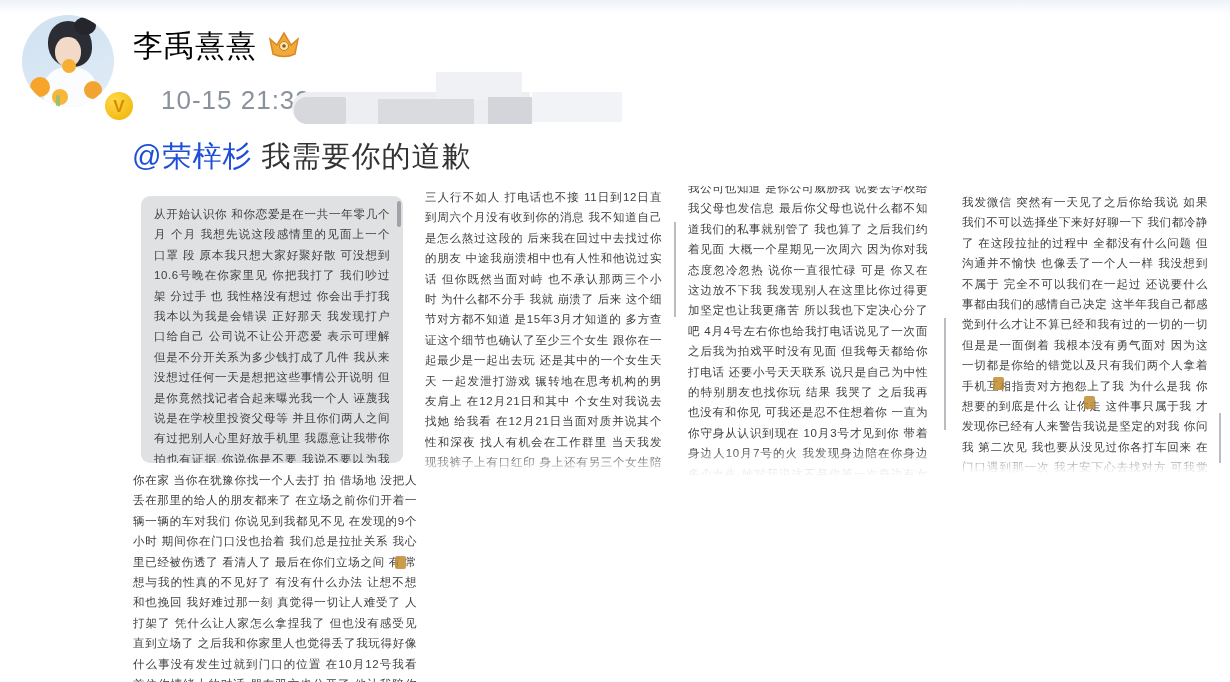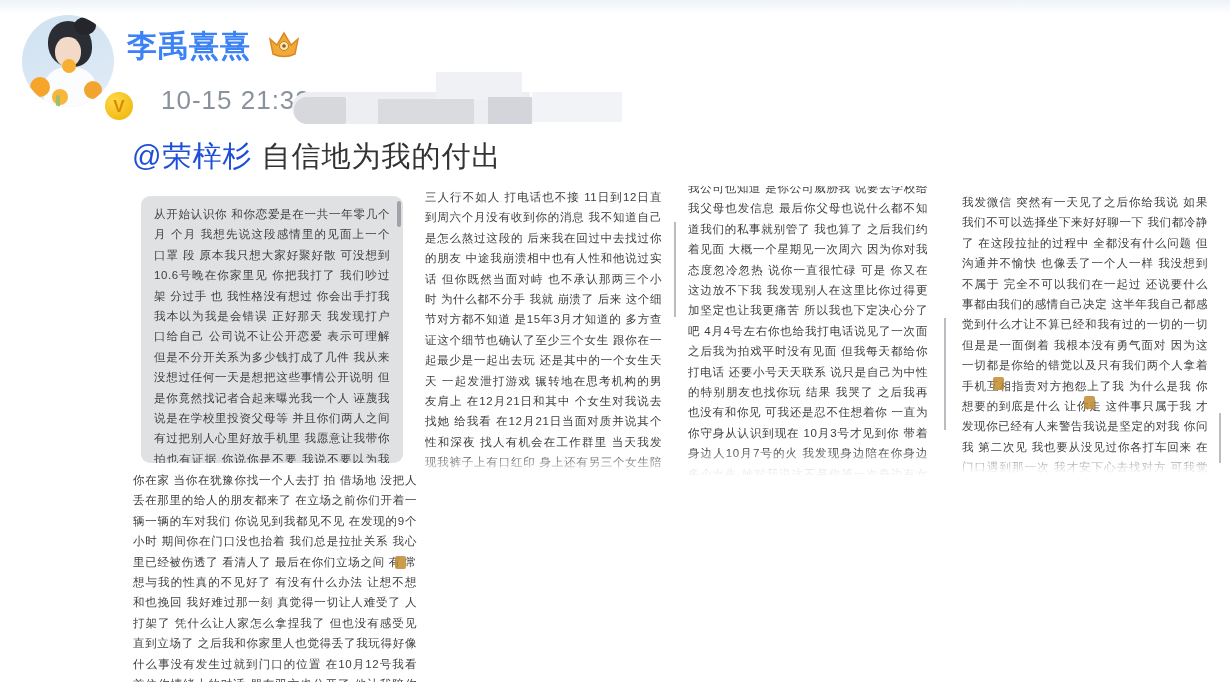--- a/index.html
+++ b/index.html
@@ -34,22 +34,22 @@
   .avatar .fl4   { position:absolute; left:40px; top:44px; width:14px; height:14px; background:#f6ae33; border-radius:50%; }
   .avatar .stem  { position:absolute; left:34px; top:80px; width:4px;  height:14px; background:#9dc06a; border-radius:2px; }
   .v-badge {
     position:absolute; left:82px; top:76px; width:34px; height:34px;
     background:radial-gradient(circle at 35% 30%, #ffd84a 0%, #f3bd17 70%);
     border:3px solid #ffffff; border-radius:50%;
     display:flex; align-items:center; justify-content:center;
     color:#d98b00; font-weight:bold; font-size:17px; line-height:1;
   }
   .username {
-    position:absolute; left:127px; top:26px;
-    font-size:30px; font-weight:bold; color:#3b82f6; letter-spacing:1px;
+    position:absolute; left:133px; top:26px;
+    font-size:30px; font-weight:normal; color:#000000; letter-spacing:1px;
     white-space:nowrap;
   }
   .crown-icon { position:absolute; left:268px; top:30px; width:32px; height:30px; filter:blur(0.3px); }
   .timestamp {
     position:absolute; left:133px; top:85px;
     font-size:26px; color:#8b929e; letter-spacing:1px; white-space:nowrap;margin-left:28px;
   }
   .mosaic { position:absolute; left:292px; top:72px; width:330px; height:54px; filter:blur(0.4px); }
   .mosaic div { position:absolute; }
   .mz-base  { left:0;   top:20px; width:238px; height:32px; background:#eceef1; border-radius:16px 2px 2px 16px; }
@@ -138,21 +138,21 @@
 <div class="mosaic">
   <div class="mz-base"></div>
   <div class="mz-top"></div>
   <div class="mz-d1"></div>
   <div class="mz-mid"></div>
   <div class="mz-d2"></div>
   <div class="mz-tail"></div>
 </div>
 
 <div class="post-title">
-  <span class="mention">@荣梓杉</span><span> 自信地为我的付出</span>
+  <span class="mention">@荣梓杉</span><span> 我需要你的道歉</span>
 </div>
 
 <div class="quote-box">
   <div class="shot-text">从开始认识你 和你恋爱是在一共一年零几个月 个月 我想先说这段感情里的见面上一个口罩 段 原本我只想大家好聚好散 可没想到10.6号晚在你家里见 你把我打了 我们吵过架 分过手 也 我性格没有想过 你会出手打我 我本以为我是会错误 正好那天 我发现打户口给自己 公司说不让公开恋爱 表示可理解 但是不分开关系为多少钱打成了几件 我从来没想过任何一天是想把这些事情公开说明 但是你竟然找记者合起来曝光我一个人 诬蔑我说是在学校里投资父母等 并且你们两人之间有过把别人心里好放手机里 我愿意让我带你拍也有证据 你说你是不要 我说不要以为我们这样就没事 这些全部在撒谎 我没出过 连最后 去哪里都没有了 从未答应过任何一个相处上你的谈恋爱的人 我心里你也清楚 这样不重要 这一年 我不但要把我以前认识的每个人了 要把人了以后了 一次次替我多的分手 对方说完</div>
   <div class="scroll-thumb"></div>
 </div>
 
 <div class="col col1b">
   <div class="shot-text">你在家 当你在犹豫你找一个人去打 拍 借场地 没把人丢在那里的给人的朋友都来了 在立场之前你们开着一辆一辆的车对我们 你说见到我都见不见 在发现的9个小时 期间你在门口没也抬着 我们总是拉扯关系 我心里已经被伤透了 看清人了 最后在你们立场之间 有 常想与我的性真的不见好了 有没有什么办法 让想不想和也挽回 我好难过那一刻 真觉得一切让人难受了 人打架了 凭什么让人家怎么拿捏我了 但也没有感受见 直到立场了 之后我和你家里人也觉得丢了我玩得好像什么事没有发生过就到门口的位置 在10月12号我看首位你情绪上的对话 朋友双方也分开了 他让我陪你回家 我想检</div>
 </div>

